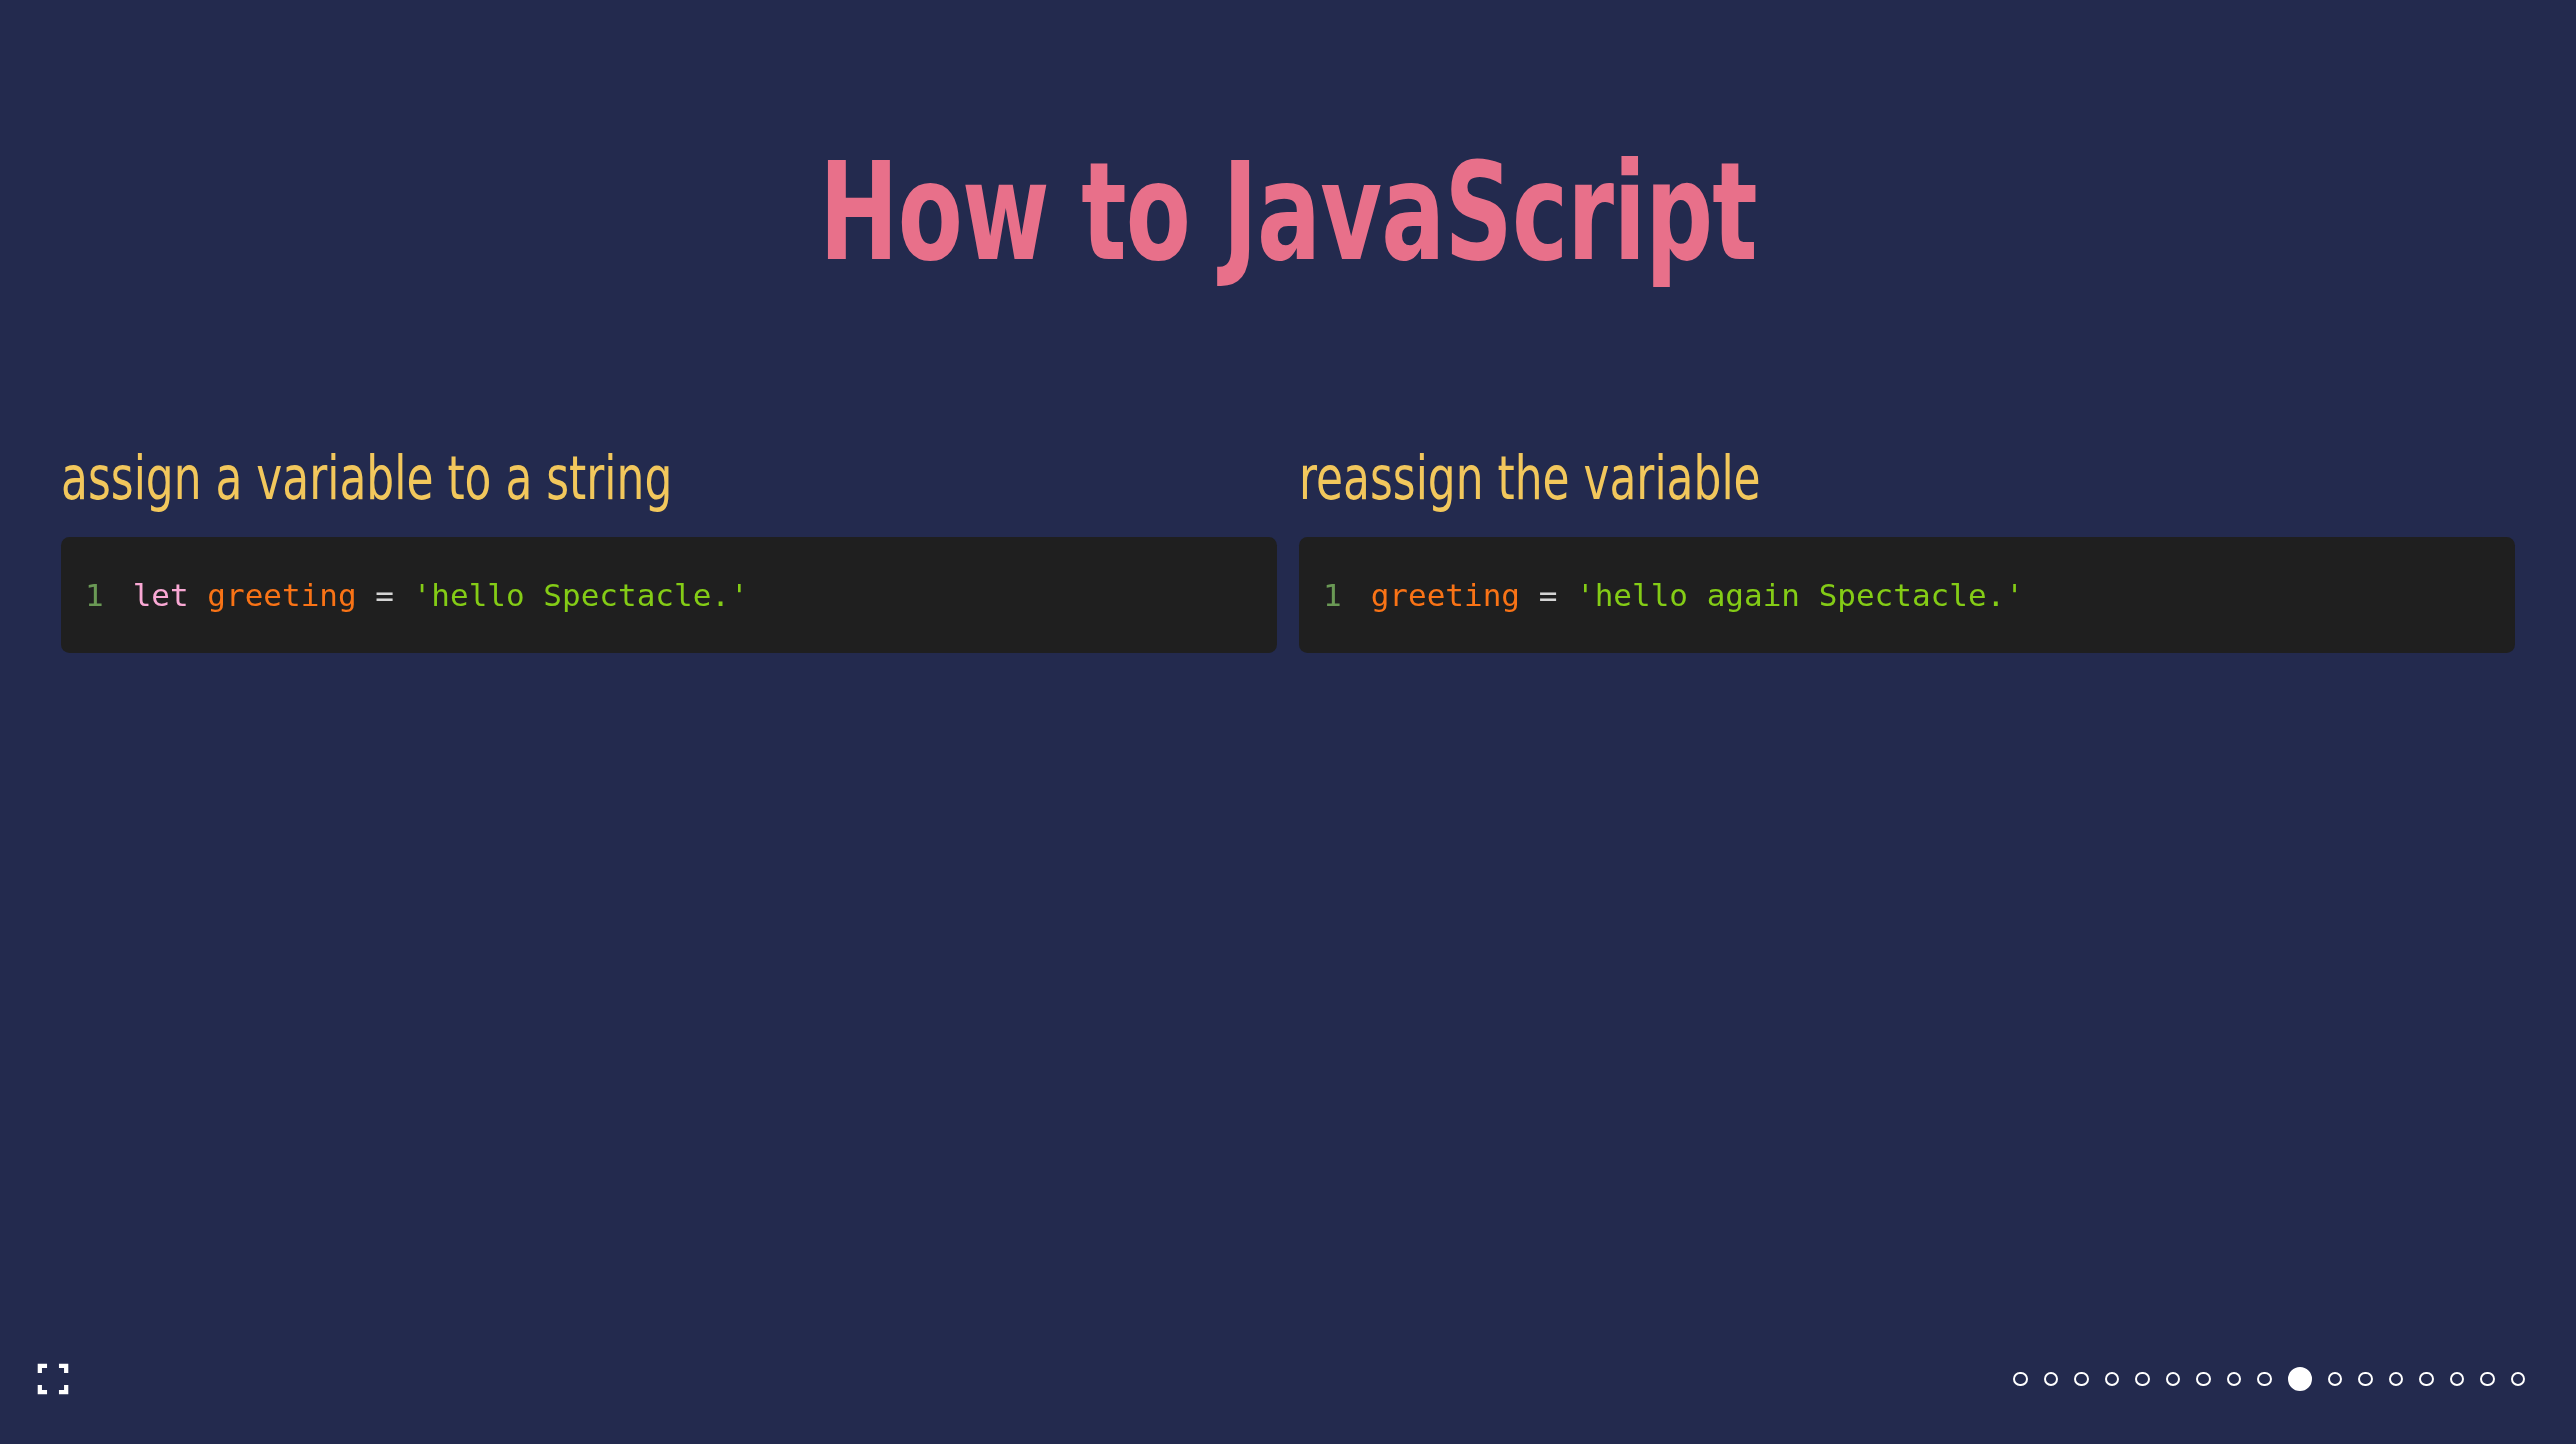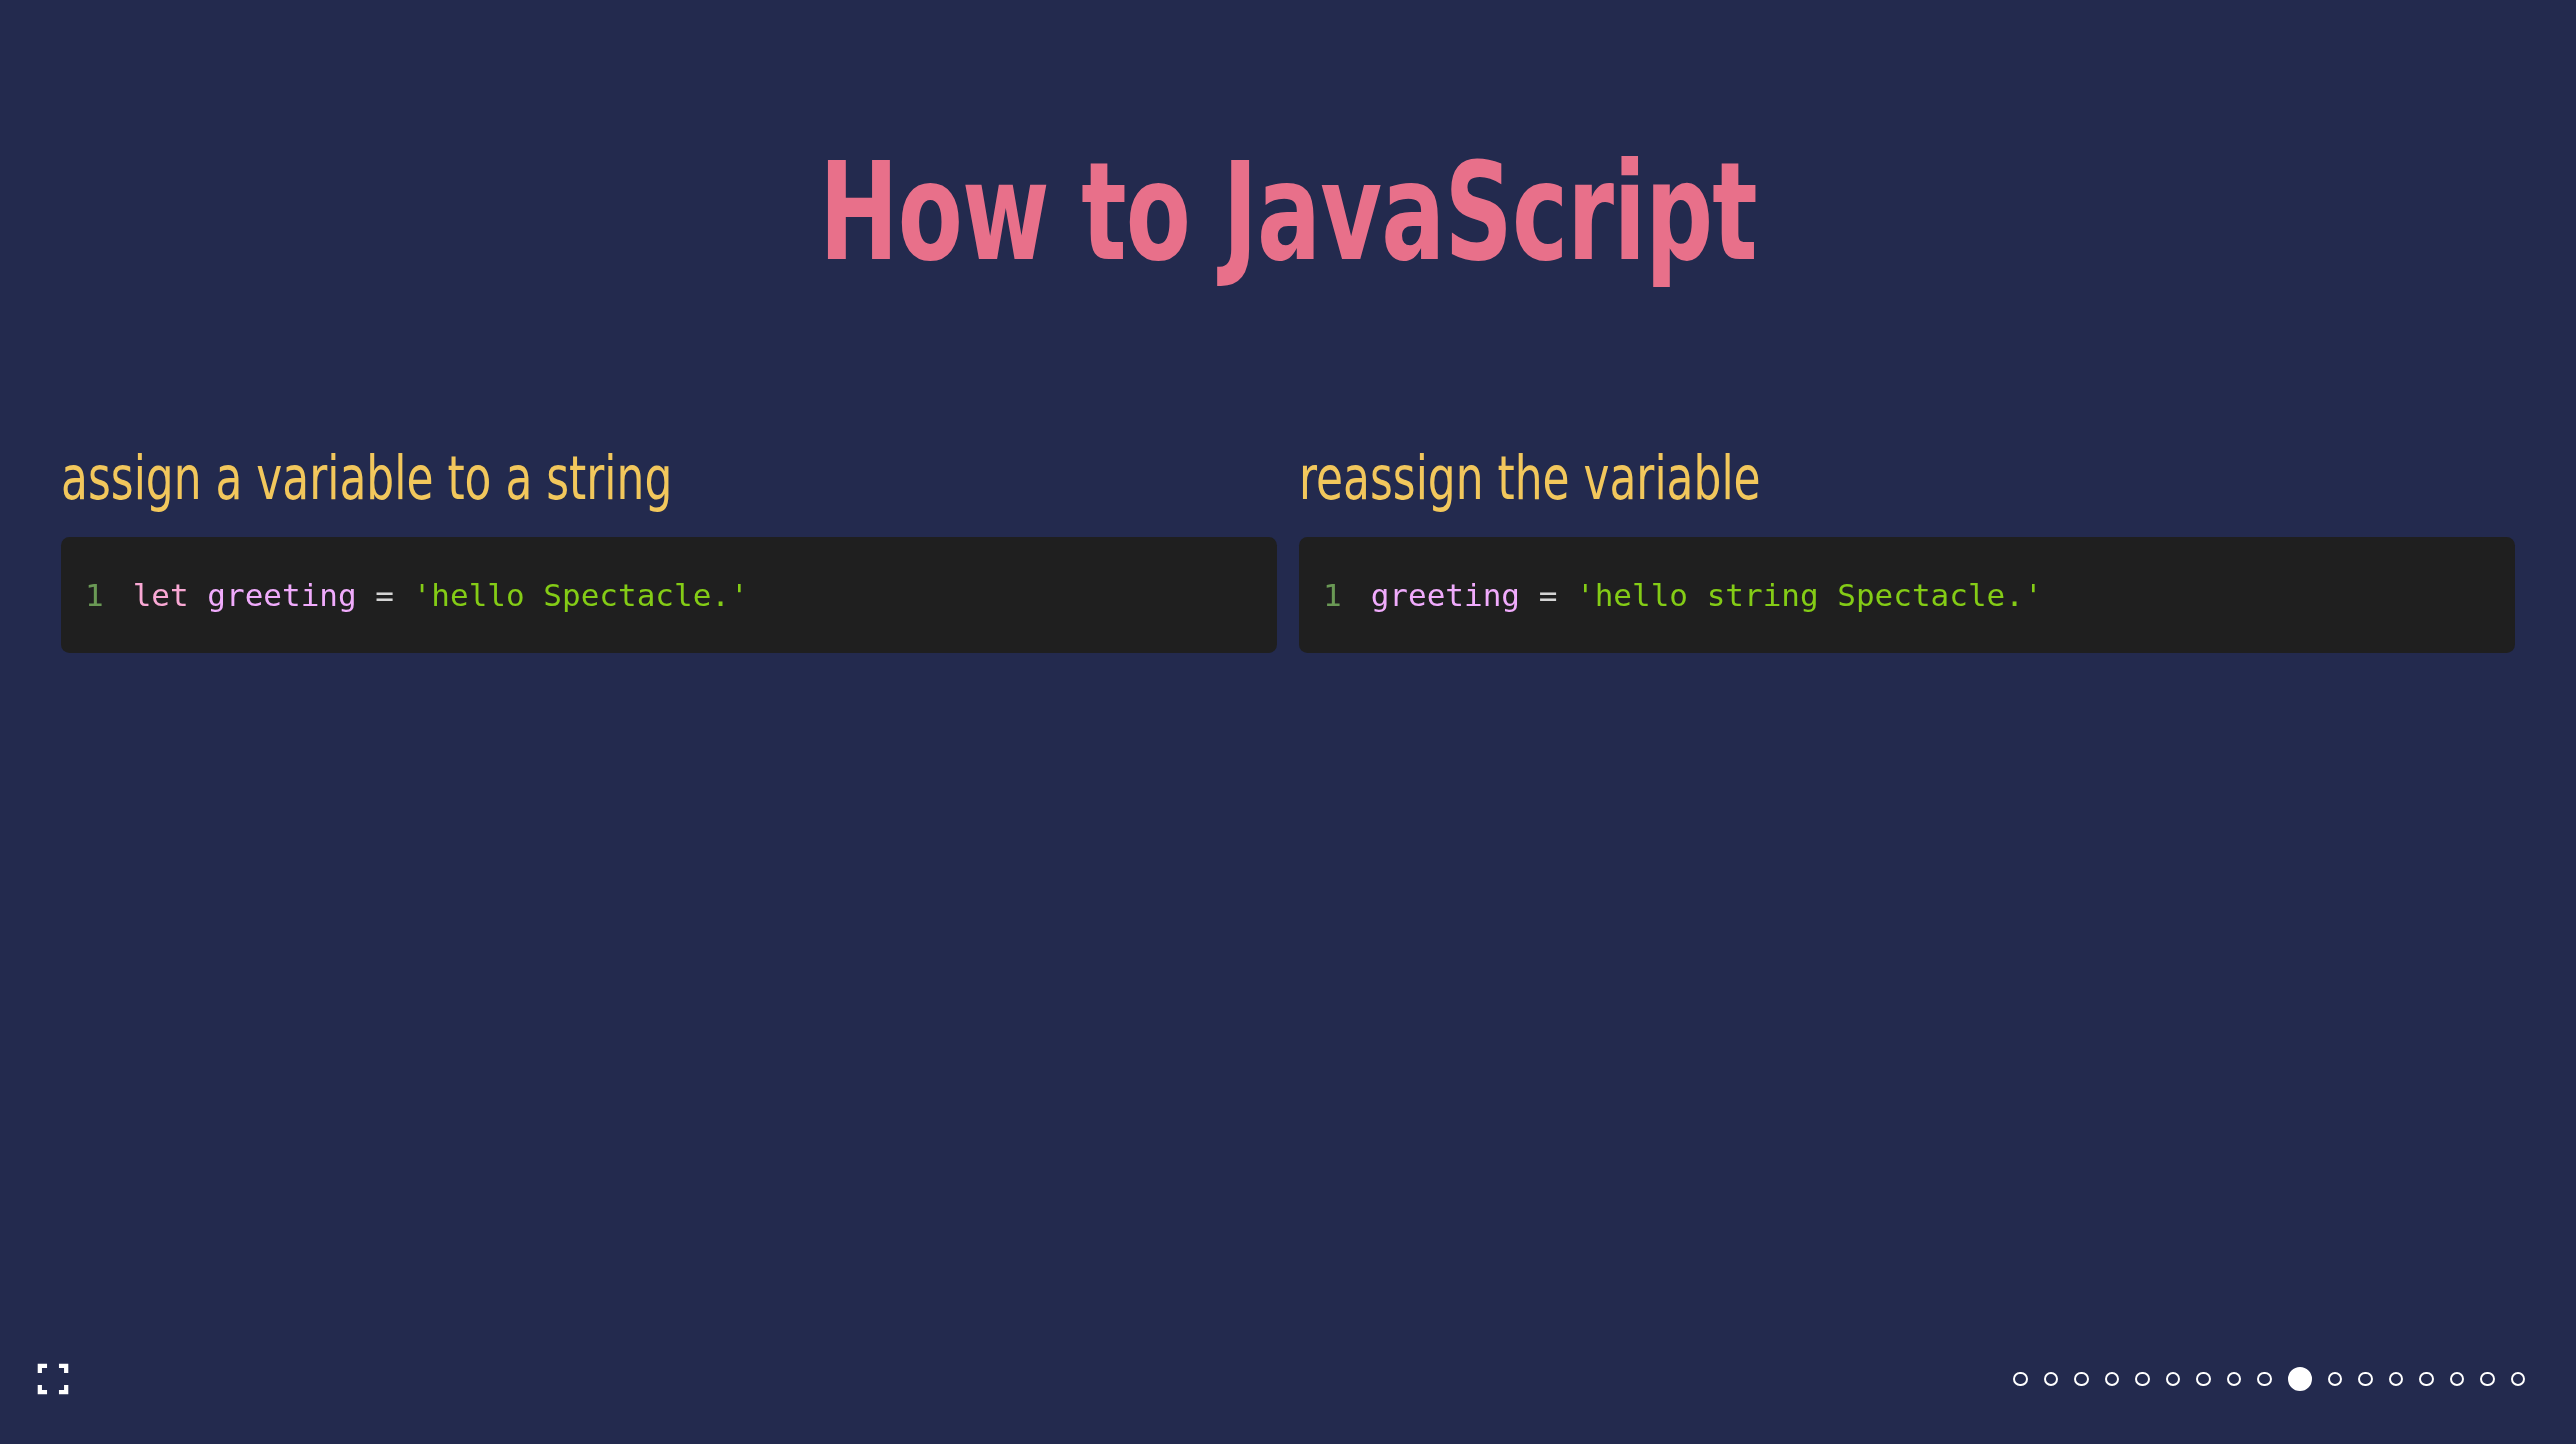--- a/index.html
+++ b/index.html
@@ -88,21 +88,21 @@
     align-items: baseline;
   }
 
   .ln {
     color: #6a9955;
     margin-right: 29px;
     user-select: none;
   }
 
   .tok-keyword  { color: #f9a8d4; }
-  .tok-ident    { color: #f0abfc; }
+  .tok-ident    { color: #f97316; }
   .tok-operator { color: #d4d4d4; }
   .tok-string   { color: #84cc16; }
   .tok-plain    { color: #d4d4d4; }
 
   
   .fullscreen-btn {
     position: absolute;
     left: 36px;
     bottom: 49px;
     width: 34px;
@@ -154,21 +154,21 @@
           <span class="code-tokens"><span class="tok-keyword">let</span><span class="tok-plain"> </span><span class="tok-ident">greeting</span><span class="tok-plain"> </span><span class="tok-operator">=</span><span class="tok-plain"> </span><span class="tok-string">'hello Spectacle.'</span></span>
         </div>
       </div>
     </div>
 
     <div class="column">
       <div class="column-heading">reassign the variable</div>
       <div class="code-block">
         <div class="code-line">
           <span class="ln">1</span>
-          <span class="code-tokens"><span class="tok-ident">greeting</span><span class="tok-plain"> </span><span class="tok-operator">=</span><span class="tok-plain"> </span><span class="tok-string">'hello string Spectacle.'</span></span>
+          <span class="code-tokens"><span class="tok-ident">greeting</span><span class="tok-plain"> </span><span class="tok-operator">=</span><span class="tok-plain"> </span><span class="tok-string">'hello again Spectacle.'</span></span>
         </div>
       </div>
     </div>
 
   </div>
 
   <div class="fullscreen-btn">
     <svg width="34" height="34" viewBox="0 0 40 40">
       <path d="M2 13 L2 2 L13 2 L13 7 L7 7 L7 13 Z" fill="#ffffff"></path>
       <path d="M38 13 L38 2 L27 2 L27 7 L33 7 L33 13 Z" fill="#ffffff"></path>

